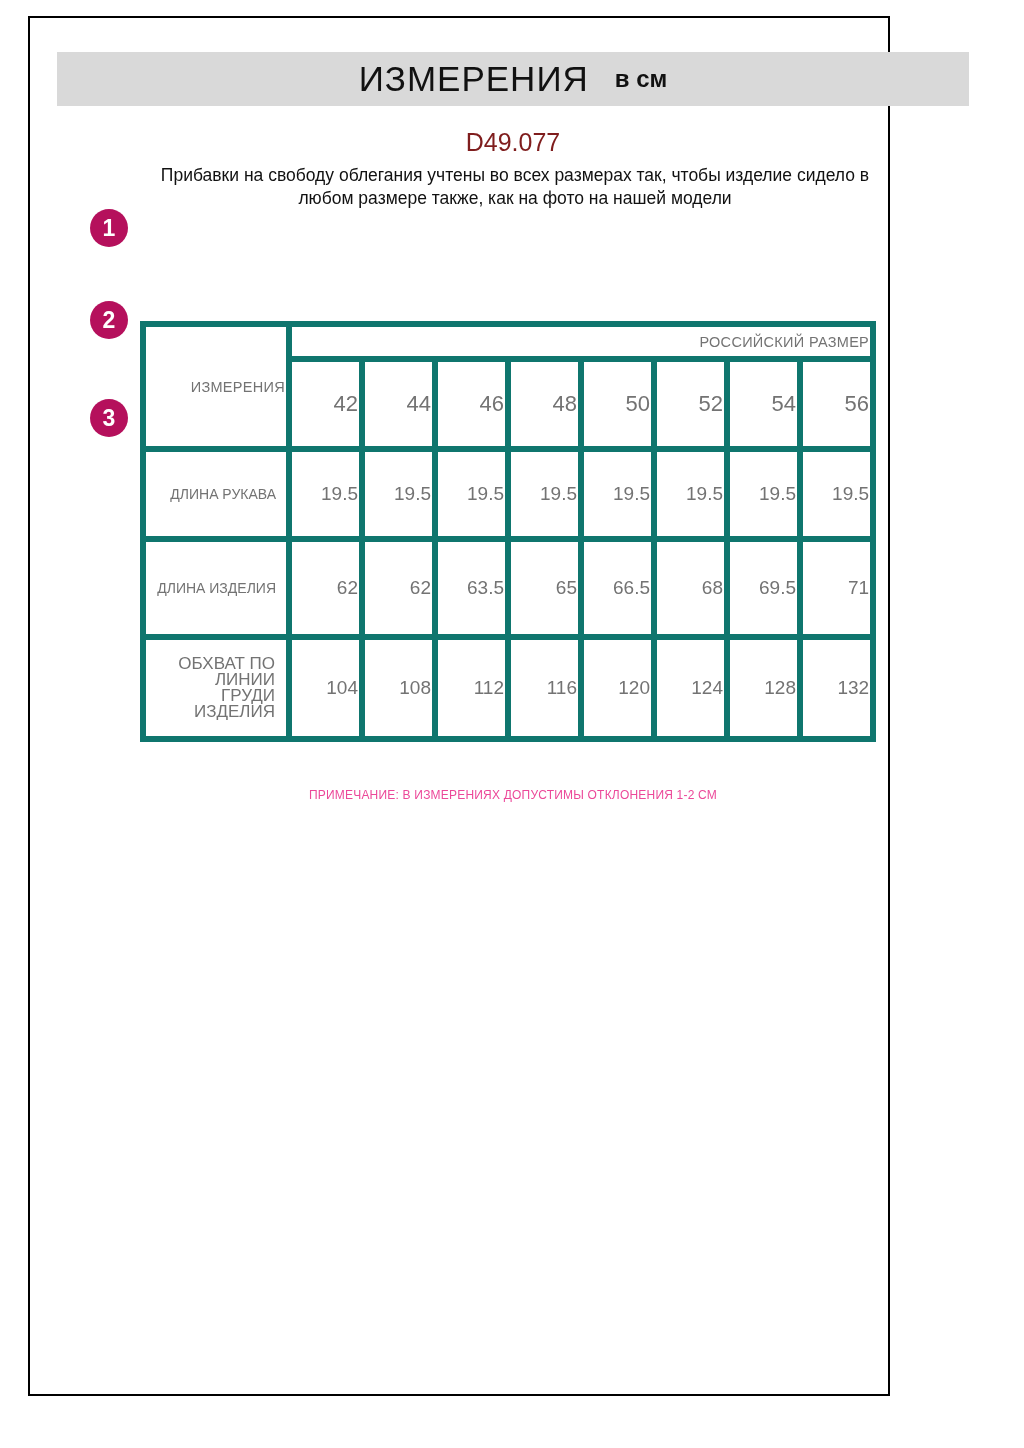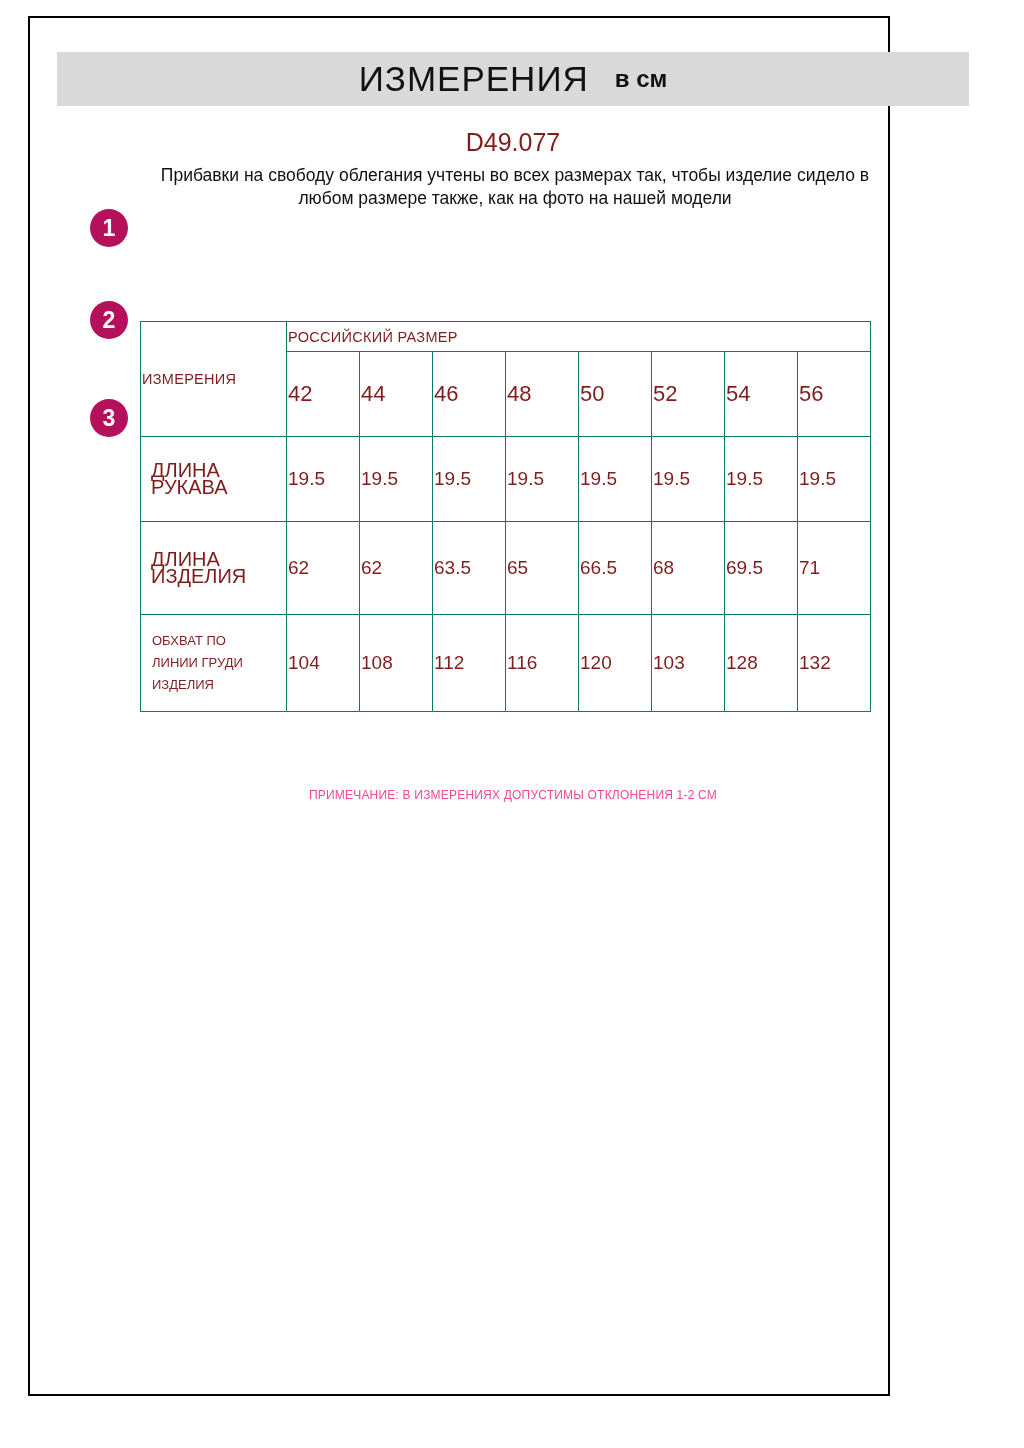--- a/index.html
+++ b/index.html
@@ -84,50 +84,50 @@
     left: 110px;
     top: 303px;
     width: 730px;
   }
   table.size-table {
     border-collapse: collapse;
     width: 730px;
     table-layout: fixed;
   }
   table.size-table td, table.size-table th {
-    border: 1px solid #0f766e;
-    text-align: left;
+    border: 6px solid #0f766e;
+    text-align: right;
     vertical-align: middle;
     font-weight: normal;
-    color: #7f1d1d;
+    color: #737373;
   }
   .col-meas { width: 146px; }
   .col-size { width: 73px; }
   .rus-header {
     height: 27px;
     font-size: 14.5px;
     letter-spacing: 0.3px;
   }
   .meas-corner {
     font-size: 14.5px;
     letter-spacing: 0.3px;
   }
   .size-num {
     font-size: 22px;
     font-weight: bold;
     height: 82px;
   }
   .row-label {
-    font-size: 20px;
+    font-size: 14px;
     line-height: 17px;
     padding: 4px 10px;
   }
   .row-label-small {
-    font-size: 13px;
-    line-height: 22px;
+    font-size: 17px;
+    line-height: 16px;
     padding: 4px 11px;
   }
   .cell-val {
     font-size: 19px;
   }
   .row-1 td { height: 76px; }
   .row-2 td { height: 84px; }
   .row-3 td { height: 88px; }
   
   .badge {
@@ -231,21 +231,21 @@
             <td class="cell-val">71</td>
           </tr>
 
           <tr class="row-3">
             <td class="row-label-small">ОБХВАТ ПО ЛИНИИ ГРУДИ ИЗДЕЛИЯ</td>
             <td class="cell-val">104</td>
             <td class="cell-val">108</td>
             <td class="cell-val">112</td>
             <td class="cell-val">116</td>
             <td class="cell-val">120</td>
-            <td class="cell-val">103</td>
+            <td class="cell-val">124</td>
             <td class="cell-val">128</td>
             <td class="cell-val">132</td>
           </tr>
         </tbody>
       </table>
     </div>
 
     <div class="note">ПРИМЕЧАНИЕ: В ИЗМЕРЕНИЯХ ДОПУСТИМЫ ОТКЛОНЕНИЯ 1-2 СМ</div>
 
   </div>

